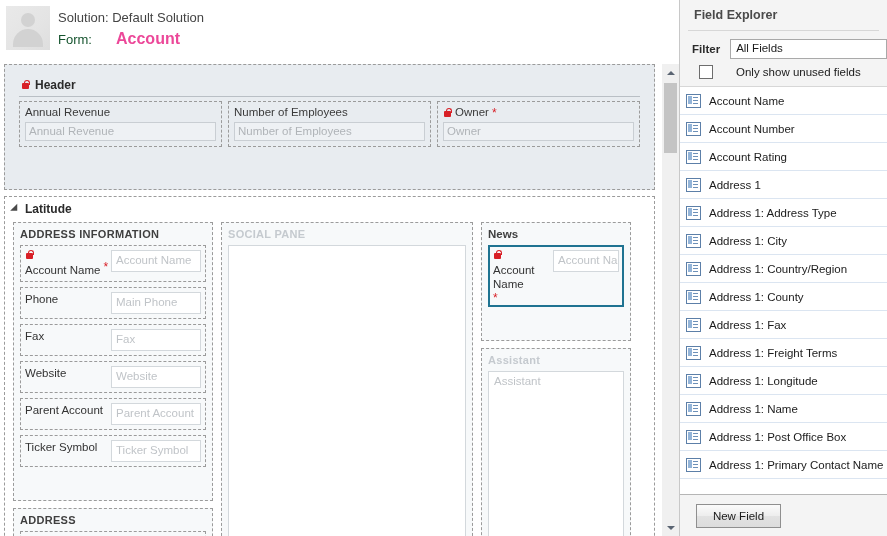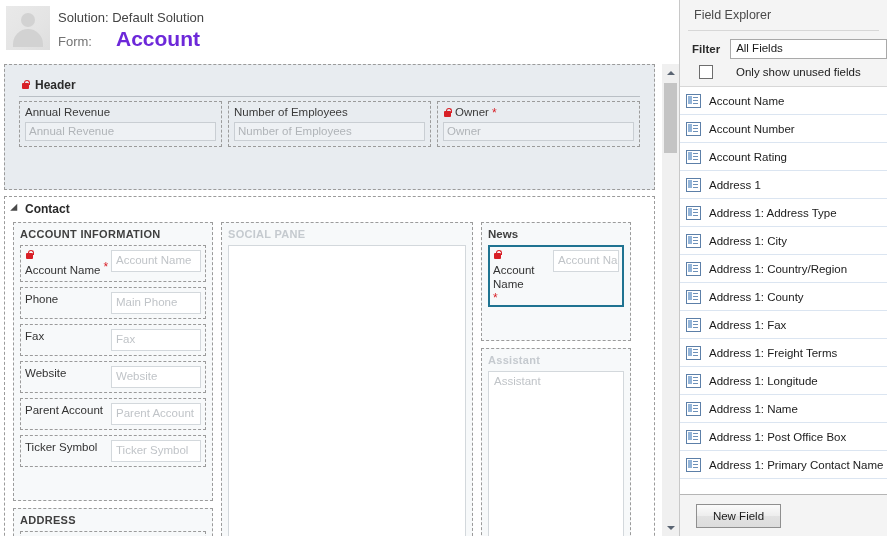--- a/index.html
+++ b/index.html
@@ -83,27 +83,27 @@
     line-height: 20px;
     white-space: nowrap;
   }
   .form-line {
     display: flex;
     align-items: baseline;
     line-height: 22px;
   }
   .form-label {
     font-size: 13px;
-    color: #737373;
+    color: #14532d;
     width: 58px;
   }
   .form-name {
-    font-size: 21px;
+    font-size: 16px;
     font-weight: bold;
-    color: #6d28d9;
+    color: #ec4899;
   }
 
   
   .canvas-wrap {
     flex: 1;
     display: flex;
     min-height: 0;
     position: relative;
   }
   .canvas {
@@ -357,21 +357,21 @@
     display: flex;
     flex-direction: column;
     position: relative;
   }
   .exp-header {
     height: 30px;
     display: flex;
     align-items: center;
     padding-left: 14px;
     font-size: 12.5px;
-    font-weight: normal;
+    font-weight: bold;
     color: #4a4a4a;
     background: #f4f4f4;
     flex: none;
   }
   .exp-sep {
     height: 1px;
     background: #d7d7d7;
     margin: 0 8px;
     flex: none;
   }
@@ -539,29 +539,29 @@
               <div class="fld-box">Owner</div>
             </div>
 
           </div>
           <div class="header-pad"></div>
         </div>
 
         <div class="tab">
           <div class="tab-title">
             <span class="collapse-tri"></span>
-            <span>Contact</span>
+            <span>Latitude</span>
           </div>
 
           <div class="summary-body">
 
             <div class="col col-1">
 
               <div class="section">
-                <div class="section-title">ACCOUNT INFORMATION</div>
+                <div class="section-title">ADDRESS INFORMATION</div>
 
                 <div class="frow">
                   <div class="flabel">
                     <span class="lock-icon"></span>
                     <span>Account Name</span>
                     <span class="req-star">*</span>
                   </div>
                   <div class="finput">Account Name</div>
                 </div>
 

